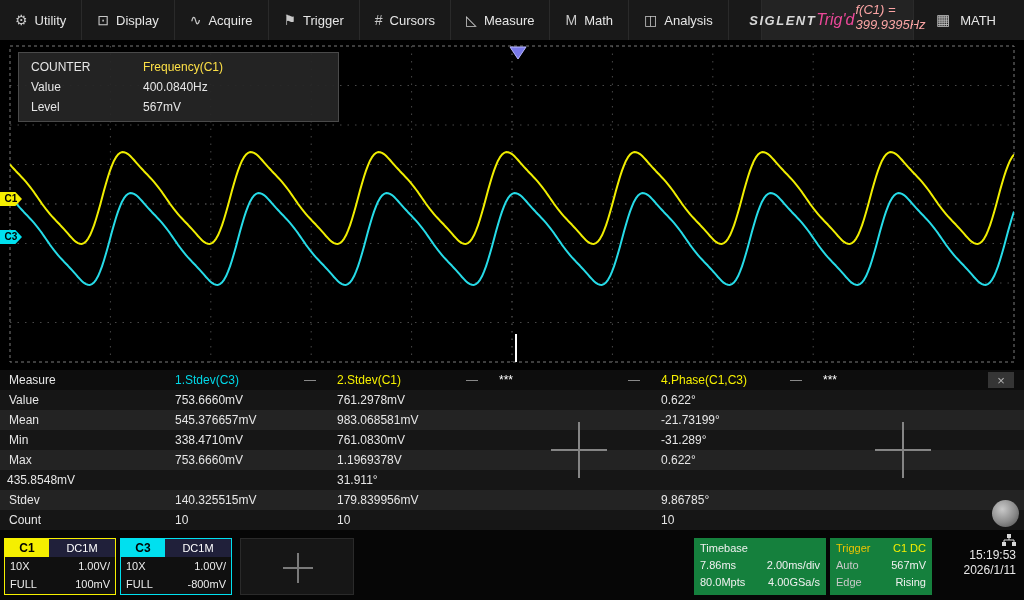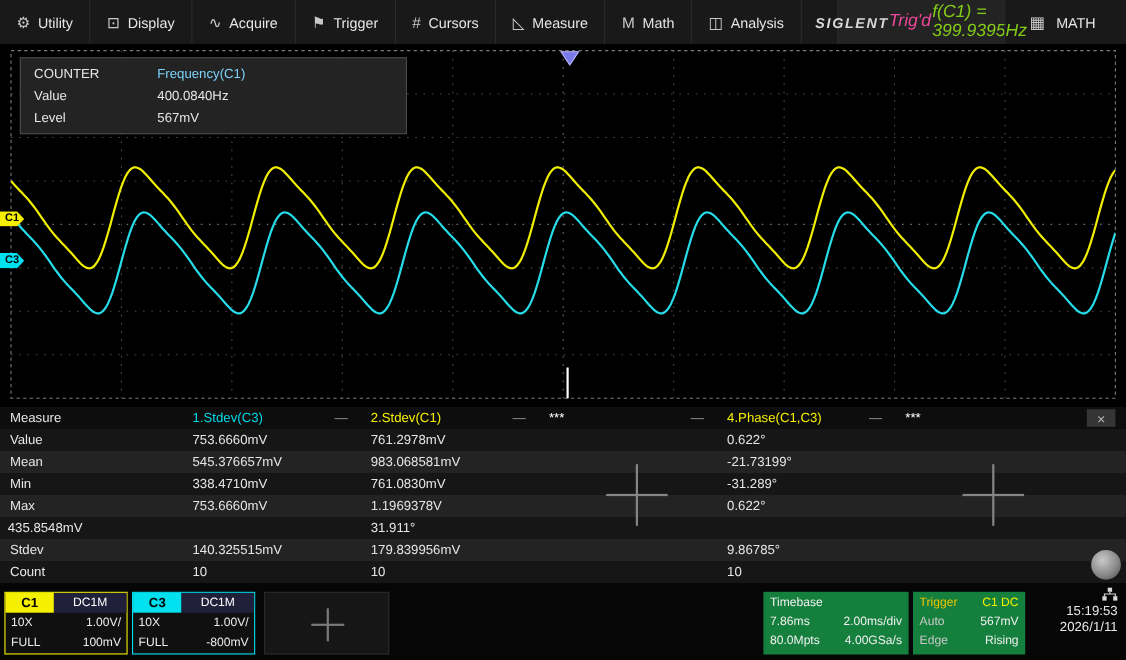--- a/index.html
+++ b/index.html
@@ -23,37 +23,37 @@
   .mi-icon { font-size:14px; color:#c8c8c8; }
   .brand-box {
     margin-left:auto; width:152px; height:100%; background:#232323;
     display:flex; flex-direction:row; justify-content:center; padding:2px 9px; gap:1px;
     border-left:1px solid #2a2a2a;
     font-style:italic;
   }
   .brand-row { display:flex; align-items:center; }
   .brand-logo { font-weight:bold; letter-spacing:1.5px; font-size:13px; color:#d8d8d8; }
   .trig-status { margin-left:auto; font-size:16px; color:#ec4899; }
-  .freq-row { font-size:16px; color:#84cc16; }
+  .freq-row { font-size:13px; color:#fca5a5; }
   .math-cluster {
     display:flex; align-items:center; gap:10px; padding:0 28px 0 22px;
     border-left:1px solid #2a2a2a; font-size:13px;
   }
   .math-cluster .mi-icon { font-size:15px; }
 
   
   .scope { position:absolute; top:42px; left:0; width:1024px; height:324px; background:#000; }
   .scope svg { position:absolute; top:0; left:0; }
   .counter {
-    position:absolute; left:18px; top:10px; width:352px; z-index:5;
+    position:absolute; left:18px; top:10px; width:321px; z-index:5;
     background:rgba(38,38,38,0.92); border:1px solid #4a4a4a;
     font-size:12px; padding:4px 0;
   }
   .cnt-row { display:grid; grid-template-columns:112px 1fr; padding:1px 12px; line-height:18px; }
-  .cnt-freq { color:#7dd3fc; }
+  .cnt-freq { color:#fde047; }
   .ch-tag {
     position:absolute; left:0; width:22px; height:14px; z-index:4;
     font-size:10px; font-weight:bold; color:#000; text-align:center; line-height:14px;
     clip-path:polygon(0 0,70% 0,100% 50%,70% 100%,0 100%);
   }
 
   
   .mtable {
     position:absolute; top:370px; left:0; width:1024px; height:160px;
     background:#141414; font-size:12px;

